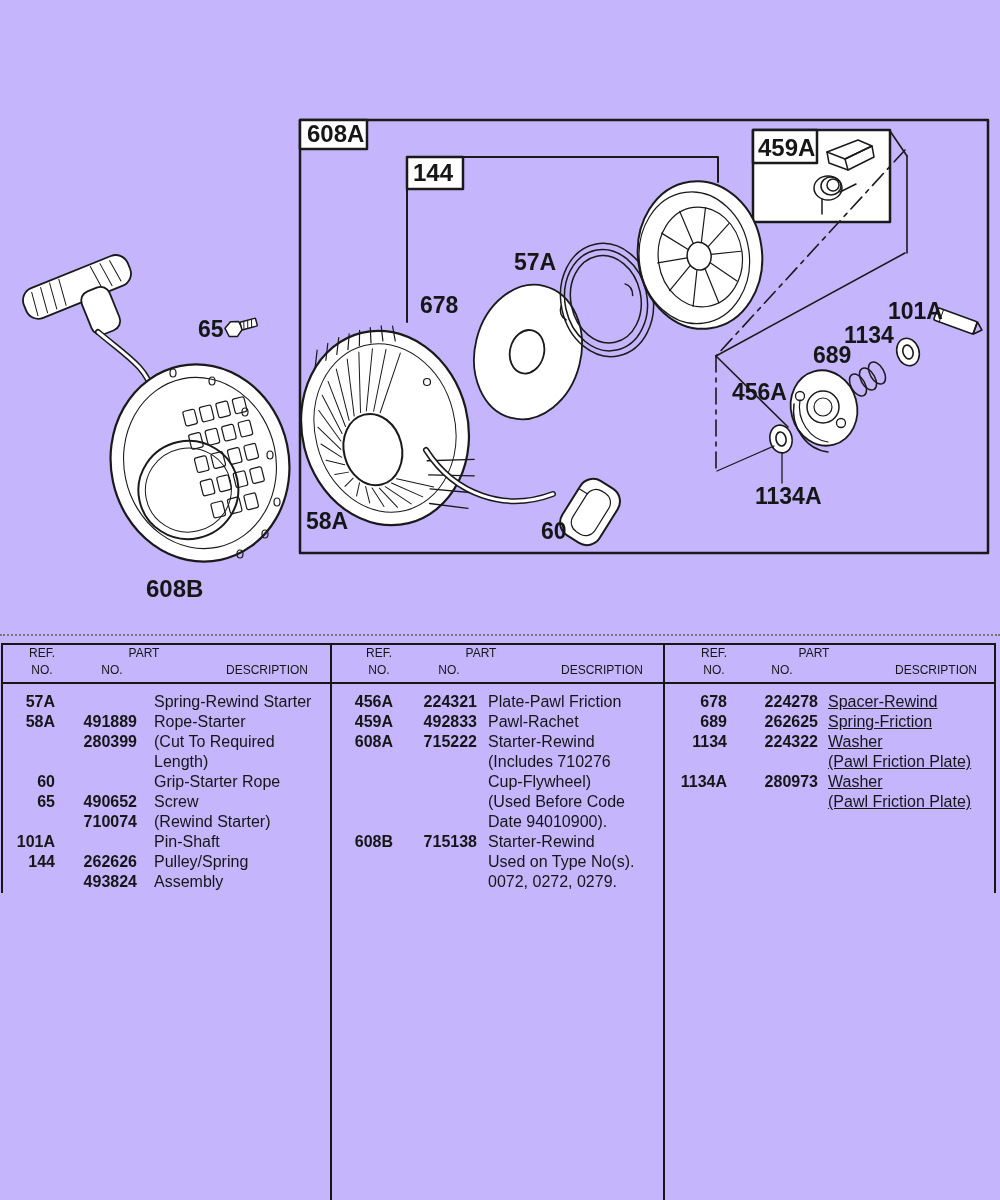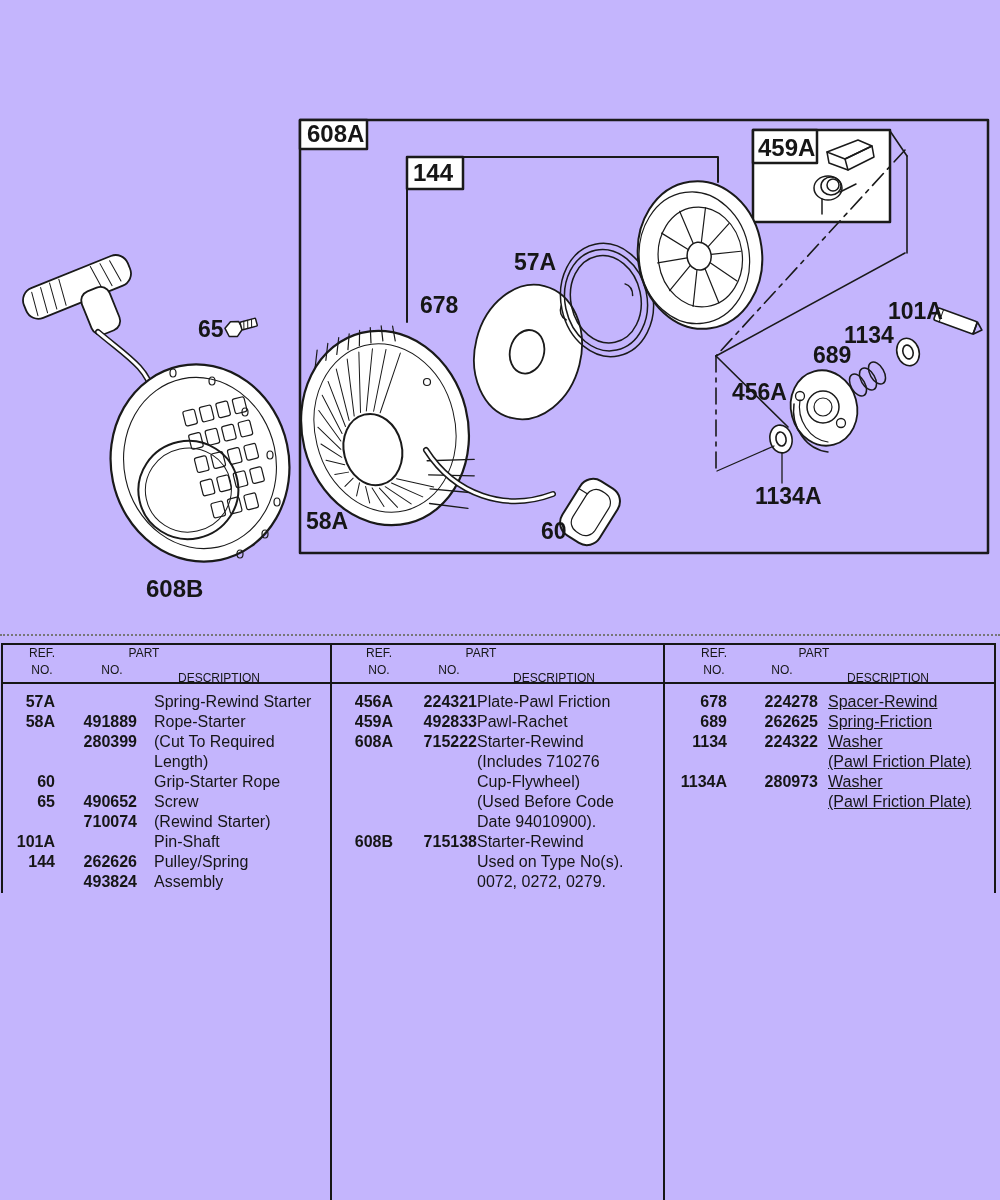--- a/index.html
+++ b/index.html
@@ -10,32 +10,32 @@
   
   .ln{position:absolute;background:#161616;}
   .dotted-top{position:absolute;left:0;top:634px;width:1000px;height:0;border-top:2px dotted #777;}
   
   .thead{position:absolute;top:644px;height:38px;font-size:12px;}
   .thead .h{position:absolute;line-height:17px;text-align:center;white-space:nowrap;}
   .h.r1{left:16px;top:1px;width:48px;}
   .h.r2{left:16px;top:18px;width:48px;}
   .h.p1{left:84px;top:1px;width:52px;margin-left:32px;}
   .h.p2{left:84px;top:18px;width:52px;}
-  .h.d1{left:176px;top:26px;width:130px;text-align:left;}
+  .h.d1{left:176px;top:18px;width:130px;text-align:right;}
   
   .tcol{position:absolute;top:692px;font-size:16px;}
   .trow{display:flex;height:20px;line-height:20px;white-space:nowrap;}
   .c-ref,.c-part{font-weight:bold;text-align:right;flex:none;}
   .c-desc{flex:none;}
   .tcol[data-rows="0"] .c-ref{width:53px;}
   .tcol[data-rows="0"] .c-part{width:82px;margin-top:20px;}
   .tcol[data-rows="0"] .c-desc{margin-left:17px;}
   .tcol[data-rows="1"] .c-ref{width:62px;}
   .tcol[data-rows="1"] .c-part{width:84px;}
-  .tcol[data-rows="1"] .c-desc{}
+  .tcol[data-rows="1"] .c-desc{margin-left:11px;}
   .tcol[data-rows="2"] .c-ref{width:63px;}
   .tcol[data-rows="2"] .c-part{width:91px;}
   .tcol[data-rows="2"] .c-desc{margin-left:10px;text-decoration:underline;}
 </style>
 </head>
 <body>
 
 <div class="page">
 
   <svg width="1000" height="634" viewBox="0 0 1000 634">

